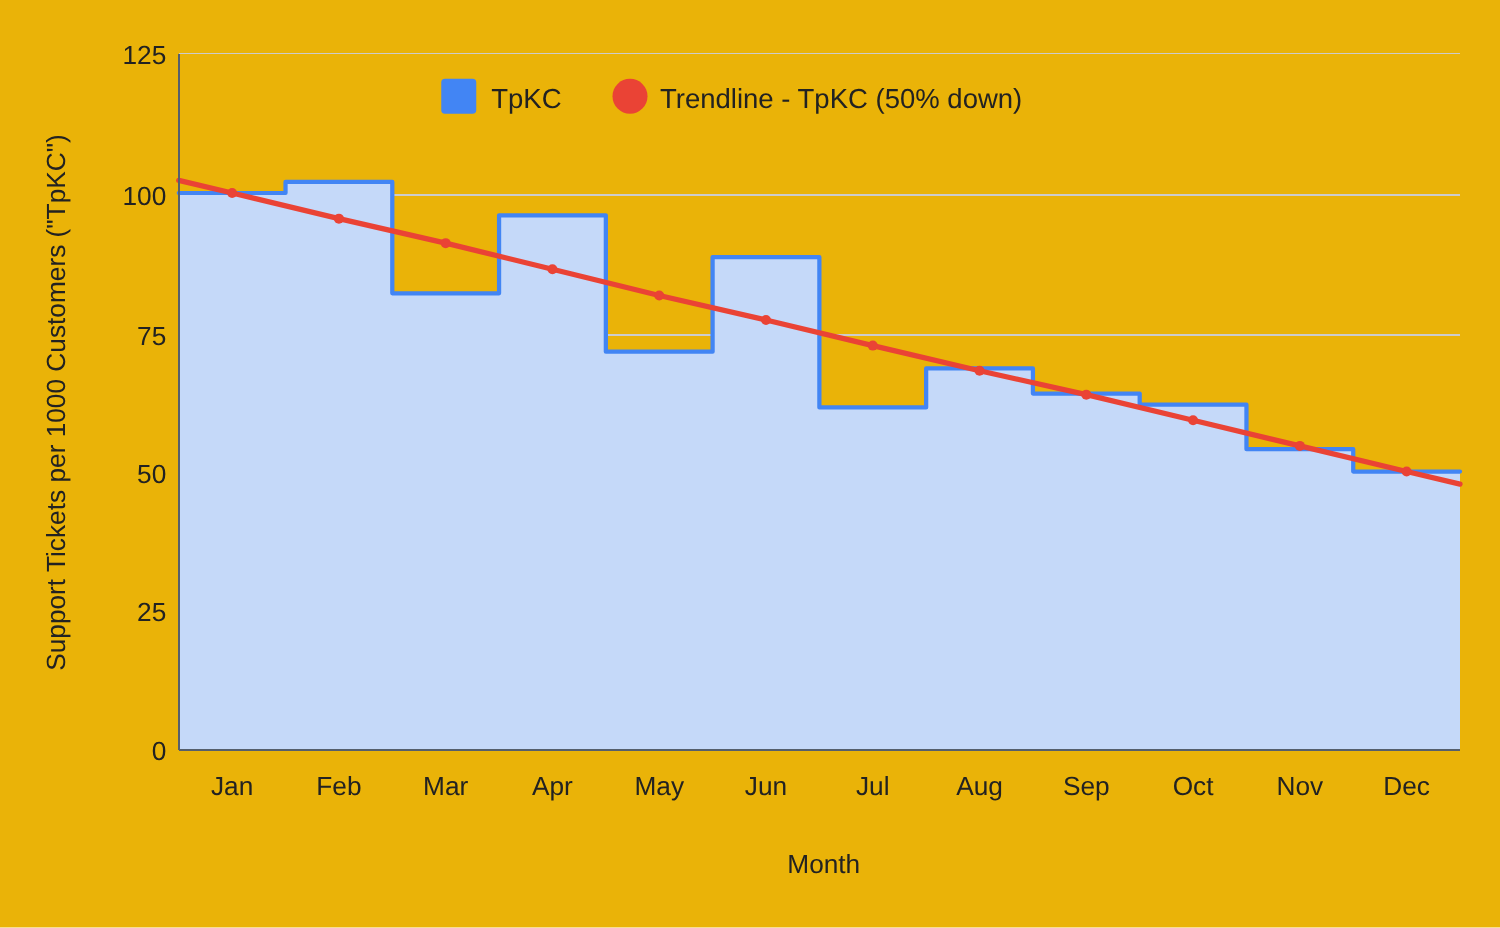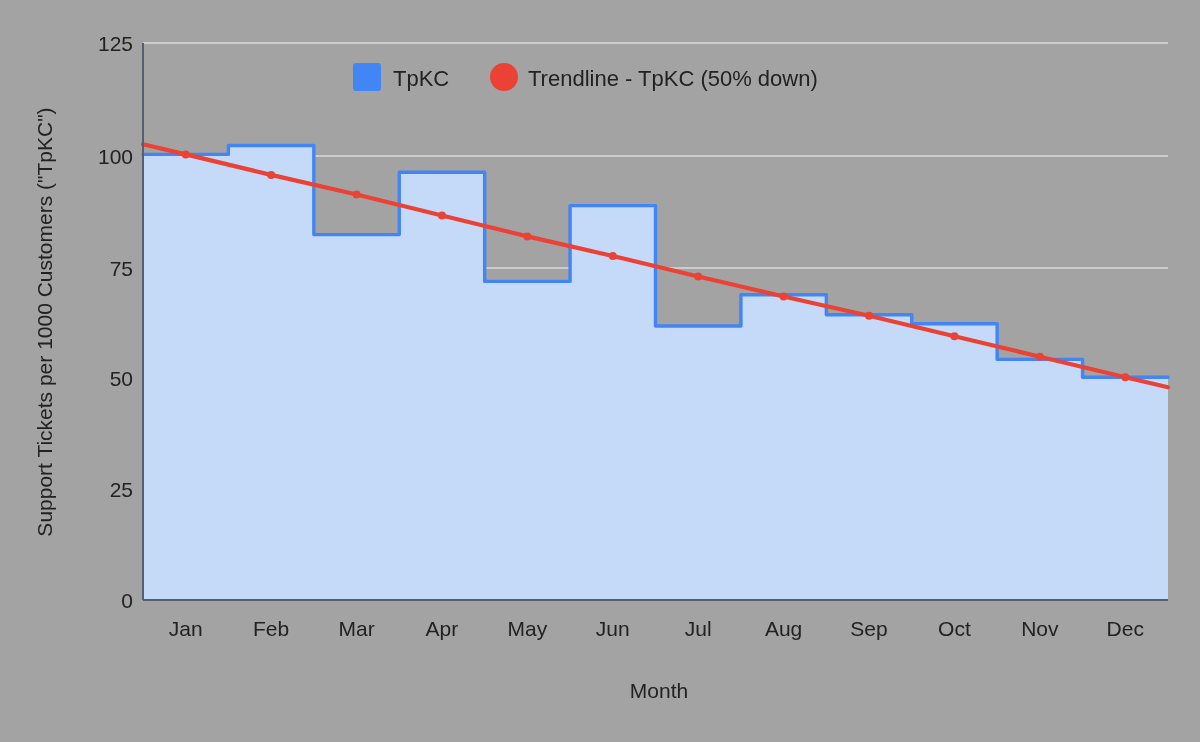--- a/index.html
+++ b/index.html
@@ -8,21 +8,21 @@
     background: #ffffff;
   }
   body {
     font-family: "Liberation Sans", sans-serif;
     color: #222222;
   }
   #chart-root {
     position: relative;
     width: 1200px;
     height: 742px;
-    background: #a3a3a3;
+    background: #eab308;
     overflow: hidden;
   }
   #plot-svg {
     position: absolute;
     left: 0;
     top: 0;
     width: 1200px;
     height: 742px;
   }
   .tick-text {

